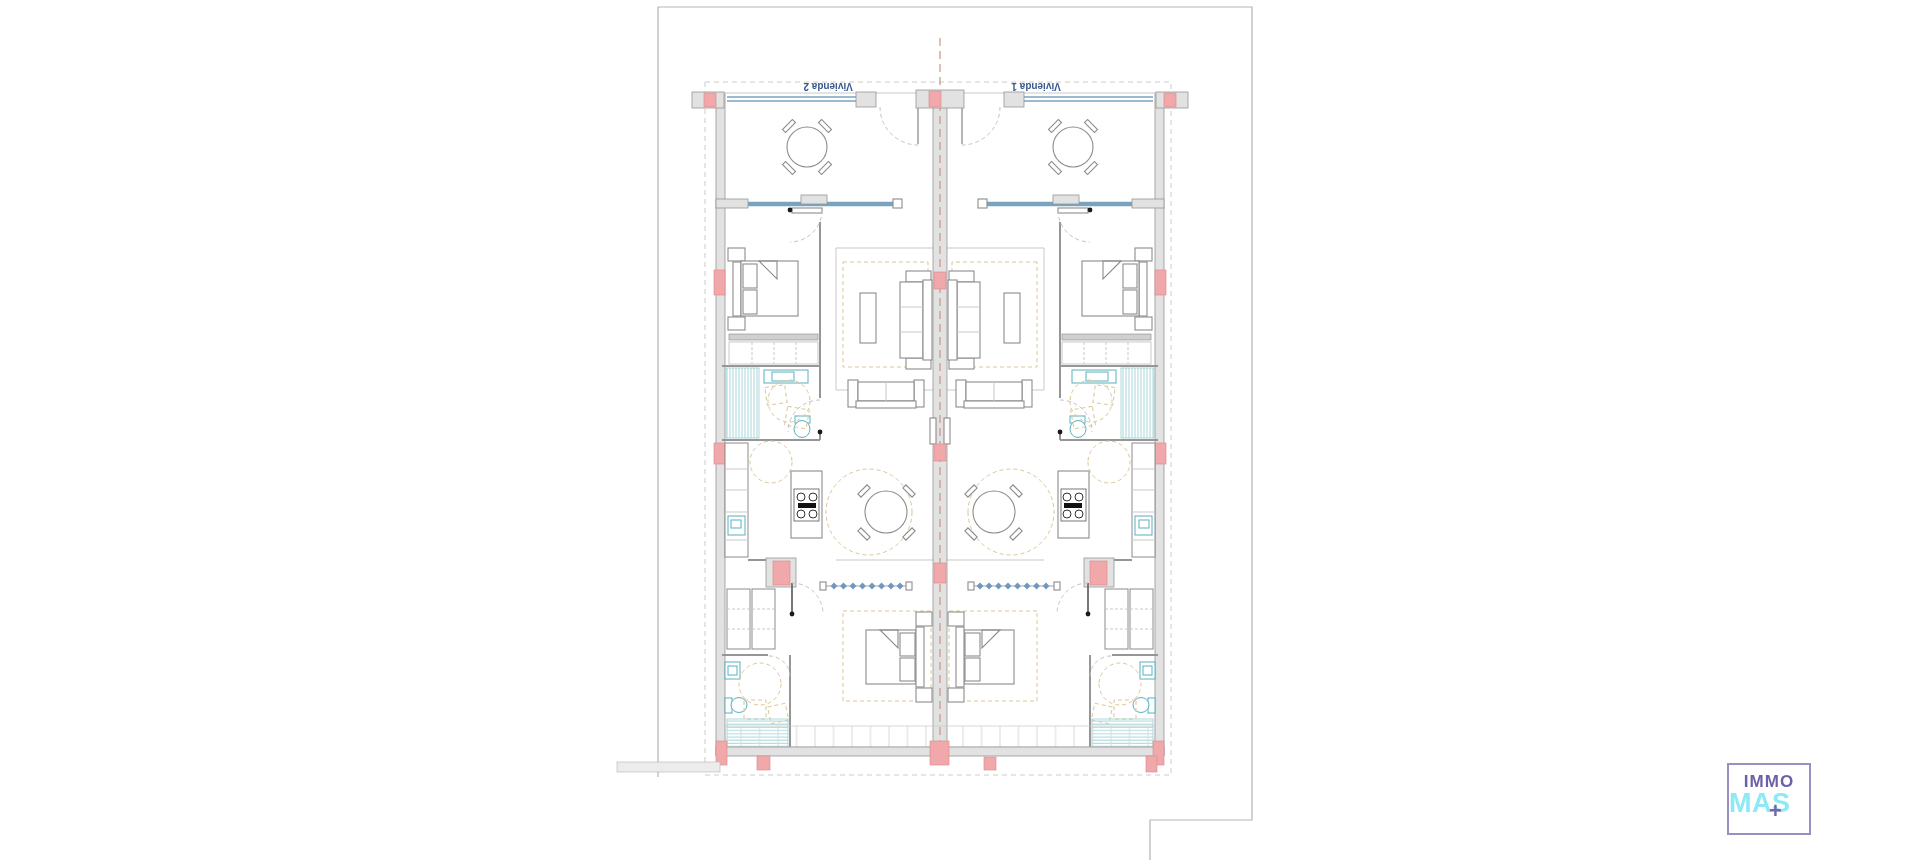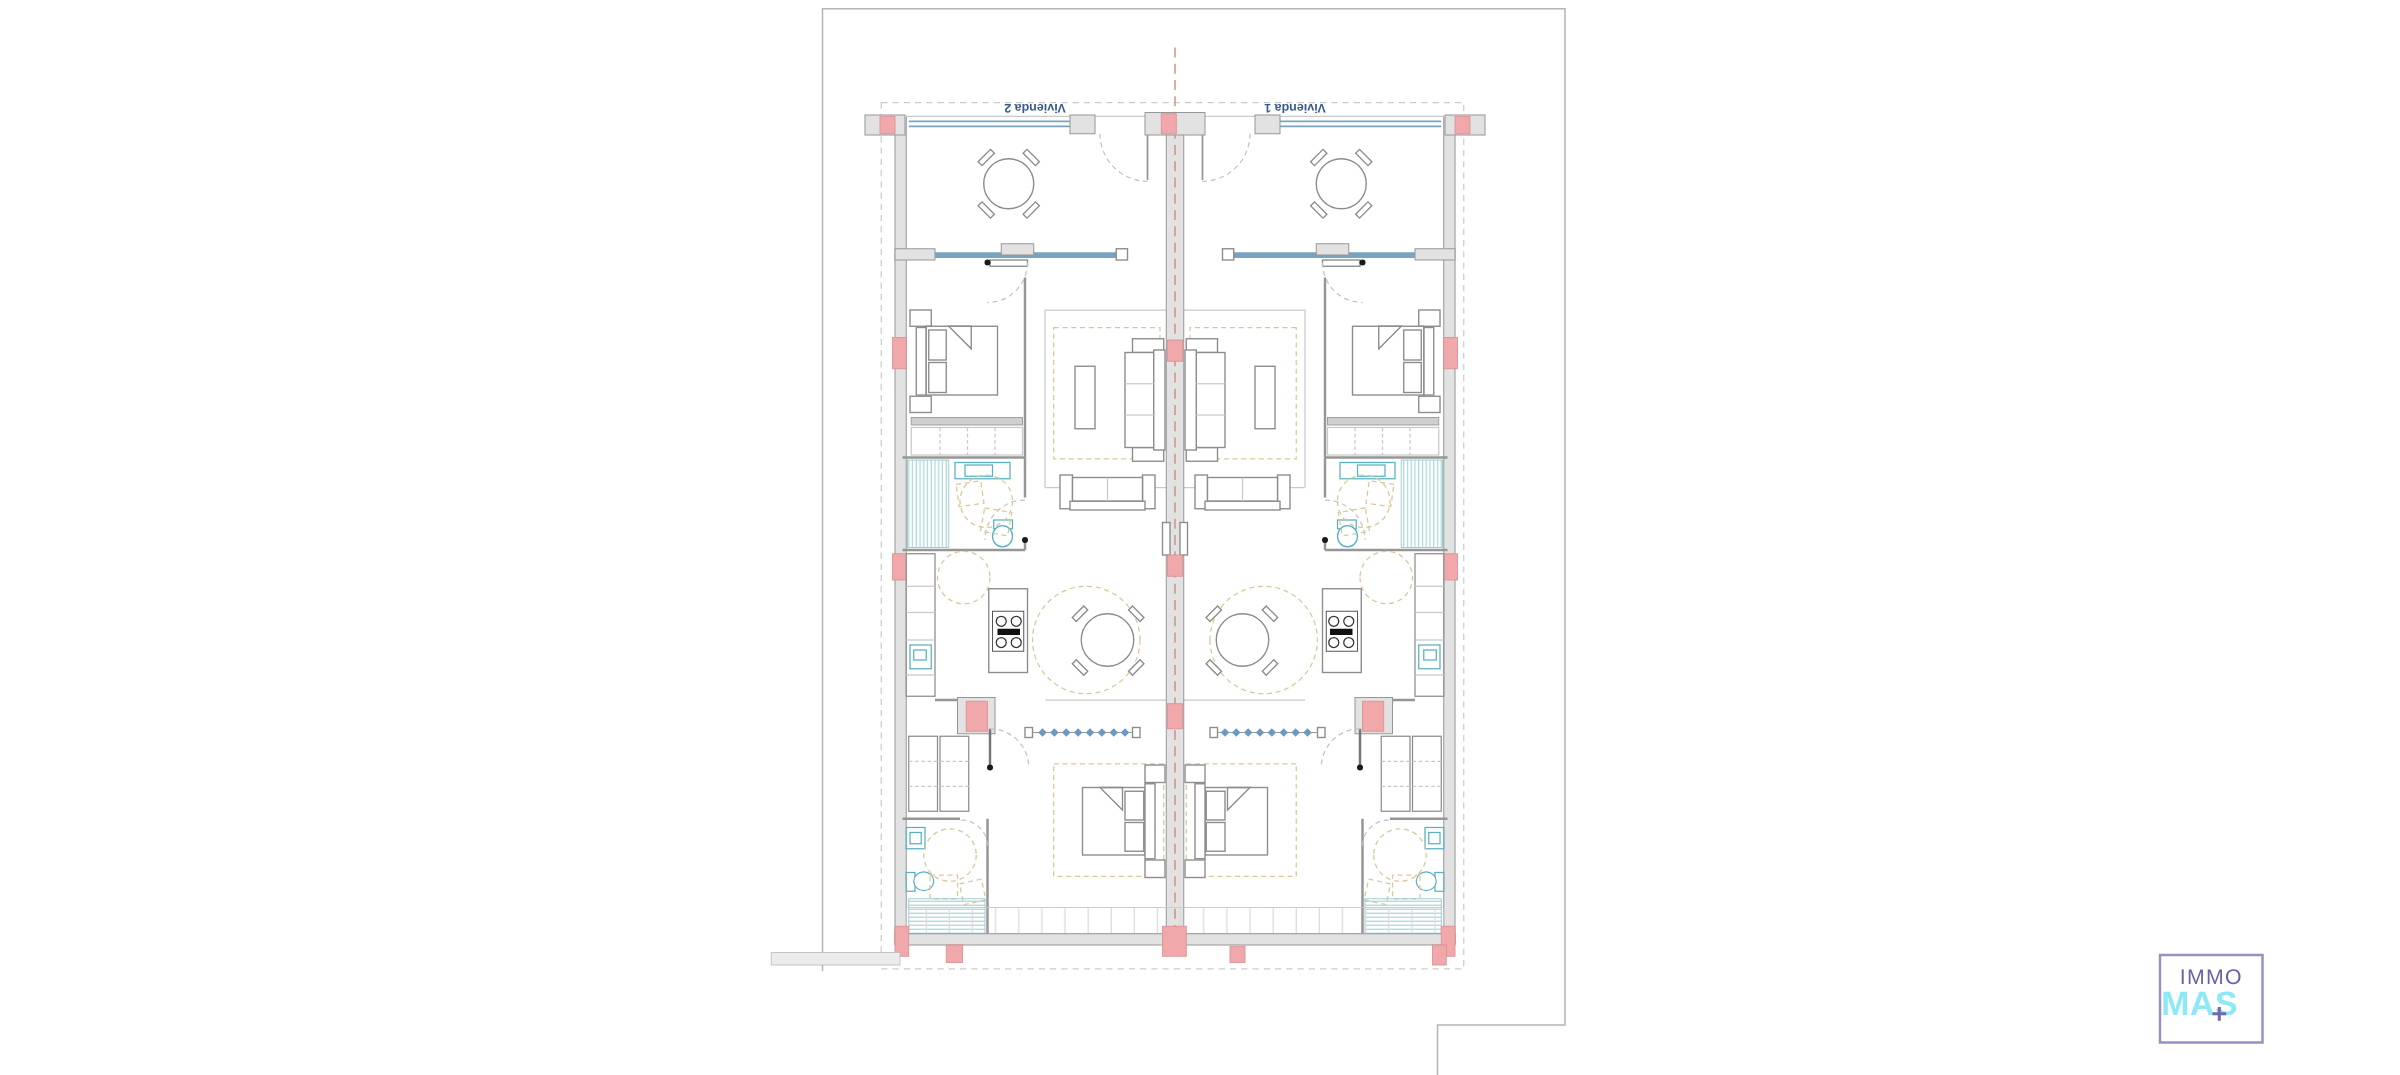--- a/index.html
+++ b/index.html
@@ -26,21 +26,21 @@
   .hinge{fill:#1a1a1a;}
   .cl{stroke:var(--centerline);stroke-width:1.1;stroke-dasharray:8 5;fill:none;}
   .dashb{stroke:var(--boundary-dash);stroke-width:1;stroke-dasharray:5 4;fill:none;}
   .sheet{stroke:var(--sheet-line);stroke-width:1.2;fill:none;}
   .vlabel{font-family:"Liberation Sans",sans-serif;font-size:10px;font-weight:600;
           fill:var(--label-color);text-anchor:middle;}
   
   .logo{position:absolute;left:1727px;top:763px;width:80px;height:68px;
         border:2px solid var(--logo-border-color);background:#fff;}
   .logo-immo{position:absolute;left:0;right:0;top:7px;text-align:center;font-size:17px;
-             font-weight:normal;letter-spacing:1px;color:var(--logo-line1-color);}
+             font-weight:bold;letter-spacing:1px;color:var(--logo-line1-color);}
   .logo-mas{position:absolute;left:0;right:0;top:23px;text-align:left;font-size:27px;
             font-weight:bold;letter-spacing:.5px;color:var(--logo-line2-color);}
   .logo-plus{position:absolute;left:40px;top:33px;font-size:22px;font-weight:bold;
              color:var(--logo-plus-color);}
 </style>
 </head>
 <body style="background: rgb(255, 255, 255);">
 
 <svg width="1920" height="860" viewBox="0 0 1920 860">
   <defs>

